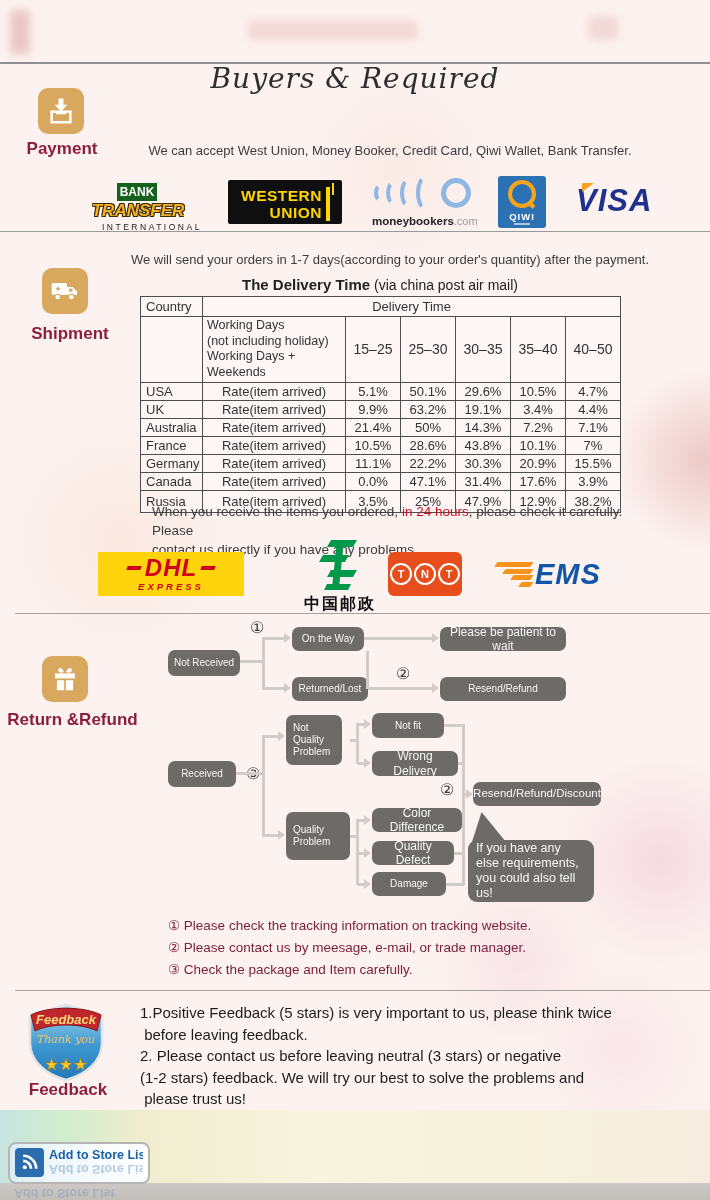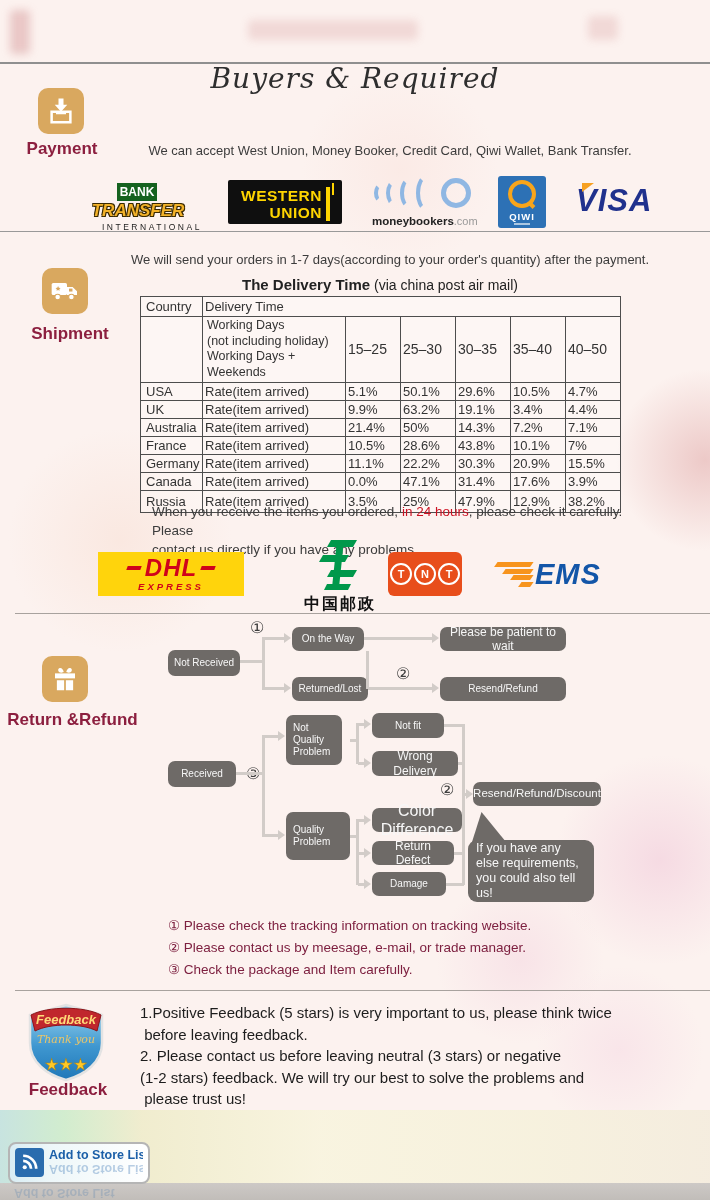--- a/index.html
+++ b/index.html
@@ -16,21 +16,21 @@
   }
   .abs{position:absolute;}
   .smudge{position:absolute;background:rgba(186,90,95,.28);filter:blur(4px);border-radius:4px;}
   .divider{position:absolute;left:0;right:0;height:1px;background:#a8a29e;}
   .script-title{font-family:"DejaVu Serif",serif;font-style:italic;font-size:28px;color:#2e2e2e;letter-spacing:1px;}
   .icon-tile{width:46px;height:46px;background:#d9a85f;border-radius:10px;display:flex;align-items:center;justify-content:center;}
   .sec-label{font-size:17px;font-weight:bold;color:#8c1f3f;text-align:center;}
   .body-text{font-size:13px;color:#3c3c3c;}
   
   .dtable{border-collapse:collapse;table-layout:fixed;width:480px;background:rgba(255,255,255,.35);}
-  .dtable td{border:1px solid #4d4d4d;color:#333;font-size:13px;text-align:left;padding:1px 2px;overflow:hidden;}
+  .dtable td{border:1px solid #4d4d4d;color:#333;font-size:13px;text-align:center;padding:1px 2px;overflow:hidden;}
   .dtable .cty{text-align:left;padding-left:5px;}
   .dtable .wdays{text-align:left;font-size:12.5px;line-height:1.25;padding-left:4px;}
   .dtable .rng{font-size:14px;}
   
   .flow-box{position:absolute;background:#6e6a67;color:#f7f7f7;border-radius:7px;display:flex;align-items:center;justify-content:center;font-size:10px;text-align:center;line-height:1.2;padding:0 4px;box-sizing:border-box;}
   .fl{position:absolute;background:#d2ccc8;}
   .ah{position:absolute;width:0;height:0;border-top:5px solid transparent;border-bottom:5px solid transparent;border-left:7px solid #d2ccc8;}
   .circ-num{position:absolute;font-size:16px;color:#3d3d3d;}
   .note-line{white-space:pre;font-size:13.5px;color:#7d2040;}
   .fb-line{white-space:pre;font-size:15px;color:#1d1d1d;line-height:21.5px;}
@@ -298,22 +298,22 @@
 
   <div class="flow-box" style="left:286px;top:715px;width:56px;height:50px;justify-content:flex-start;text-align:left;padding-left:7px;">Not Quality Problem</div>
   <div class="flow-box" style="left:372px;top:713px;width:72px;height:25px;">Not fit</div>
   <div class="flow-box" style="left:372px;top:751px;width:86px;height:25px;font-size:12px;">Wrong Delivery</div>
   <div class="flow-box" style="left:168px;top:761px;width:68px;height:26px;">Received</div>
   <div class="circ-num" style="left:246px;top:764px;">③</div>
   <div class="circ-num" style="left:440px;top:780px;">②</div>
   <div class="flow-box" style="left:473px;top:782px;width:128px;height:24px;font-size:11.5px;">Resend/Refund/Discount</div>
 
   <div class="flow-box" style="left:286px;top:812px;width:64px;height:48px;justify-content:flex-start;text-align:left;padding-left:7px;">Quality Problem</div>
-  <div class="flow-box" style="left:372px;top:808px;width:90px;height:24px;font-size:16px;">Color Difference</div>
-  <div class="flow-box" style="left:372px;top:841px;width:82px;height:24px;font-size:12px;">Return Defect</div>
+  <div class="flow-box" style="left:372px;top:808px;width:90px;height:24px;font-size:12px;">Color Difference</div>
+  <div class="flow-box" style="left:372px;top:841px;width:82px;height:24px;font-size:12px;">Quality Defect</div>
   <div class="flow-box" style="left:372px;top:872px;width:74px;height:24px;">Damage</div>
 
   <div class="abs" style="left:472px;top:812px;width:34px;height:30px;background:#6e6a67;clip-path:polygon(28% 0,100% 100%,0 100%);"></div>
   <div class="flow-box" style="left:468px;top:840px;width:126px;height:62px;font-size:12.5px;text-align:left;justify-content:flex-start;padding:4px 8px;border-radius:9px;">If you have any else requirements, you could also tell us!</div>
 
   <div class="fl" style="left:236px;top:772px;width:28px;height:2.5px;"></div>
   <div class="fl" style="left:262px;top:735px;width:2.5px;height:101px;"></div>
   <div class="fl" style="left:262px;top:735px;width:16px;height:2.5px;"></div>
   <div class="ah" style="left:278px;top:731px;"></div>
   <div class="fl" style="left:262px;top:834px;width:16px;height:2.5px;"></div>

